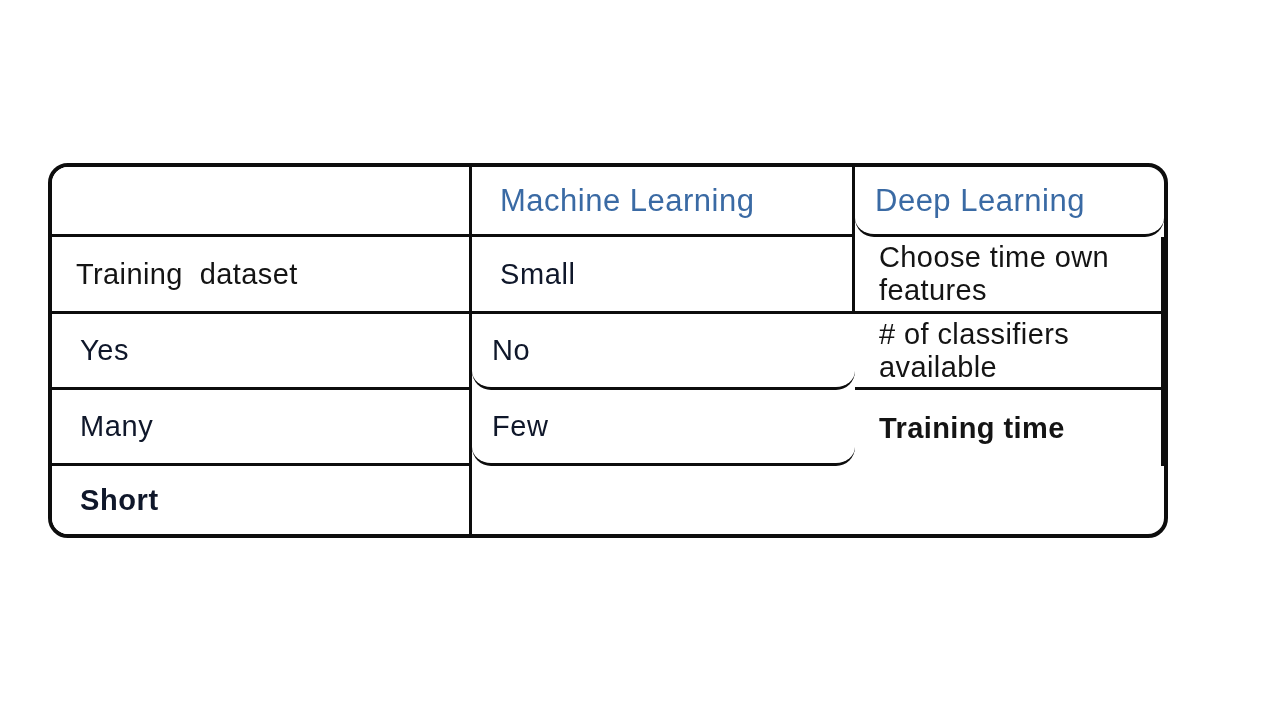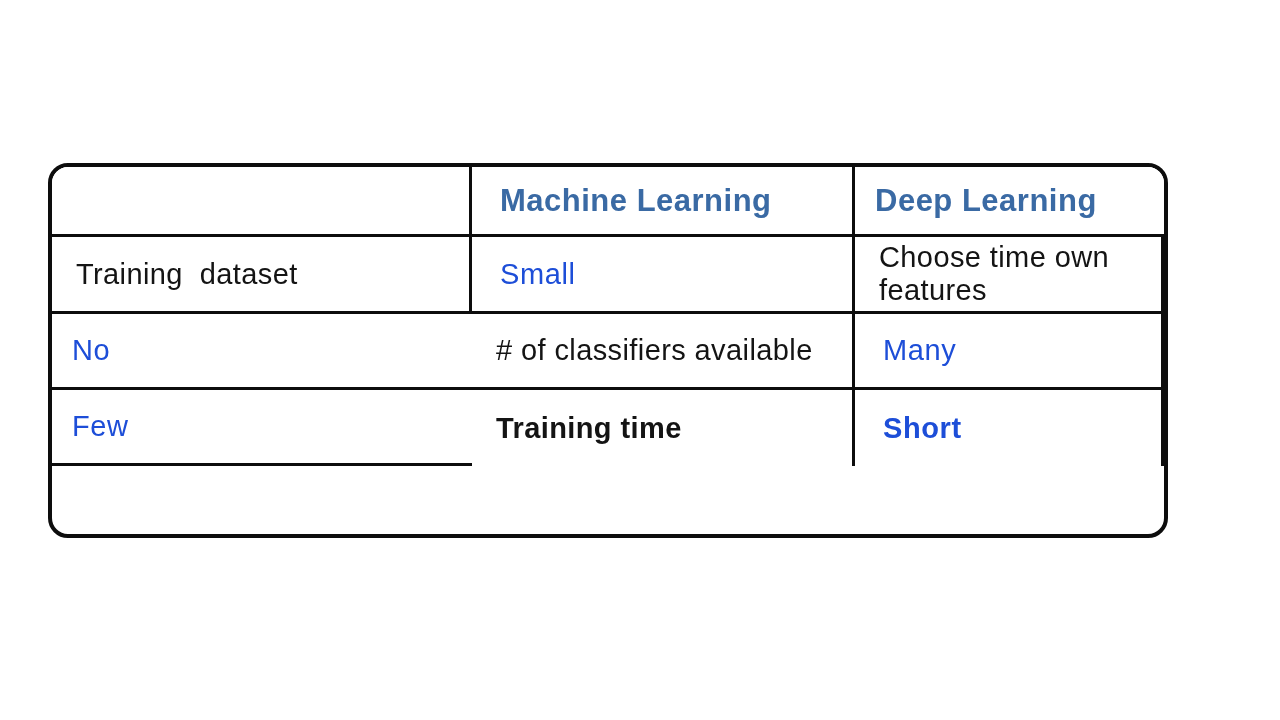--- a/index.html
+++ b/index.html
@@ -36,33 +36,33 @@
     box-sizing: border-box;
     display: flex;
     align-items: center;
     border-right: 3.5px solid #0d0d0d;
     border-bottom: 3.5px solid #0d0d0d;
     background: #ffffff;
     white-space: pre-wrap;
   }
   .cell.c1 { padding-left: 24px; }
   .cell.c2 { padding-left: 28px; }
-  .cell.c3 { padding-left: 20px; }
+  .cell.c3 { padding-left: 20px; border-radius: 19px; }
   .cell.last-col { border-right: none; }
   .cell.last-row { border-bottom: none; font-weight: bold; }
   .header-cell {
-    font-weight: 700;
+    font-weight: 400;
     font-size: 31px;
     letter-spacing: 0.5px;
     color: #3a6aa4;
   }
   .body-cell {
     font-size: 29px;
     letter-spacing: 0.6px;
-    color: #1d4ed8;
+    color: #0f172a;
   }
   .row-label {
     font-size: 29px;
     letter-spacing: 0.4px;
     color: #141414;
   }
 </style>
 </head>
 <body>
 
@@ -70,20 +70,21 @@
   <div class="comparison-table">
 
     <div class="cell c1 header-cell"></div>
     <div class="cell c2 header-cell">Machine Learning</div>
     <div class="cell c3 header-cell last-col">Deep Learning</div>
 
     <div class="cell c1 row-label">Training  dataset</div>
     <div class="cell c2 body-cell">Small</div>
 
     <div class="cell c1 row-label">Choose time own features</div>
+    <div class="cell c2 body-cell">Yes</div>
     <div class="cell c3 body-cell last-col">No</div>
 
     <div class="cell c1 row-label"># of classifiers available</div>
     <div class="cell c2 body-cell">Many</div>
     <div class="cell c3 body-cell last-col">Few</div>
 
     <div class="cell c1 row-label last-row">Training time</div>
     <div class="cell c2 body-cell last-row">Short</div>
 
   </div>

